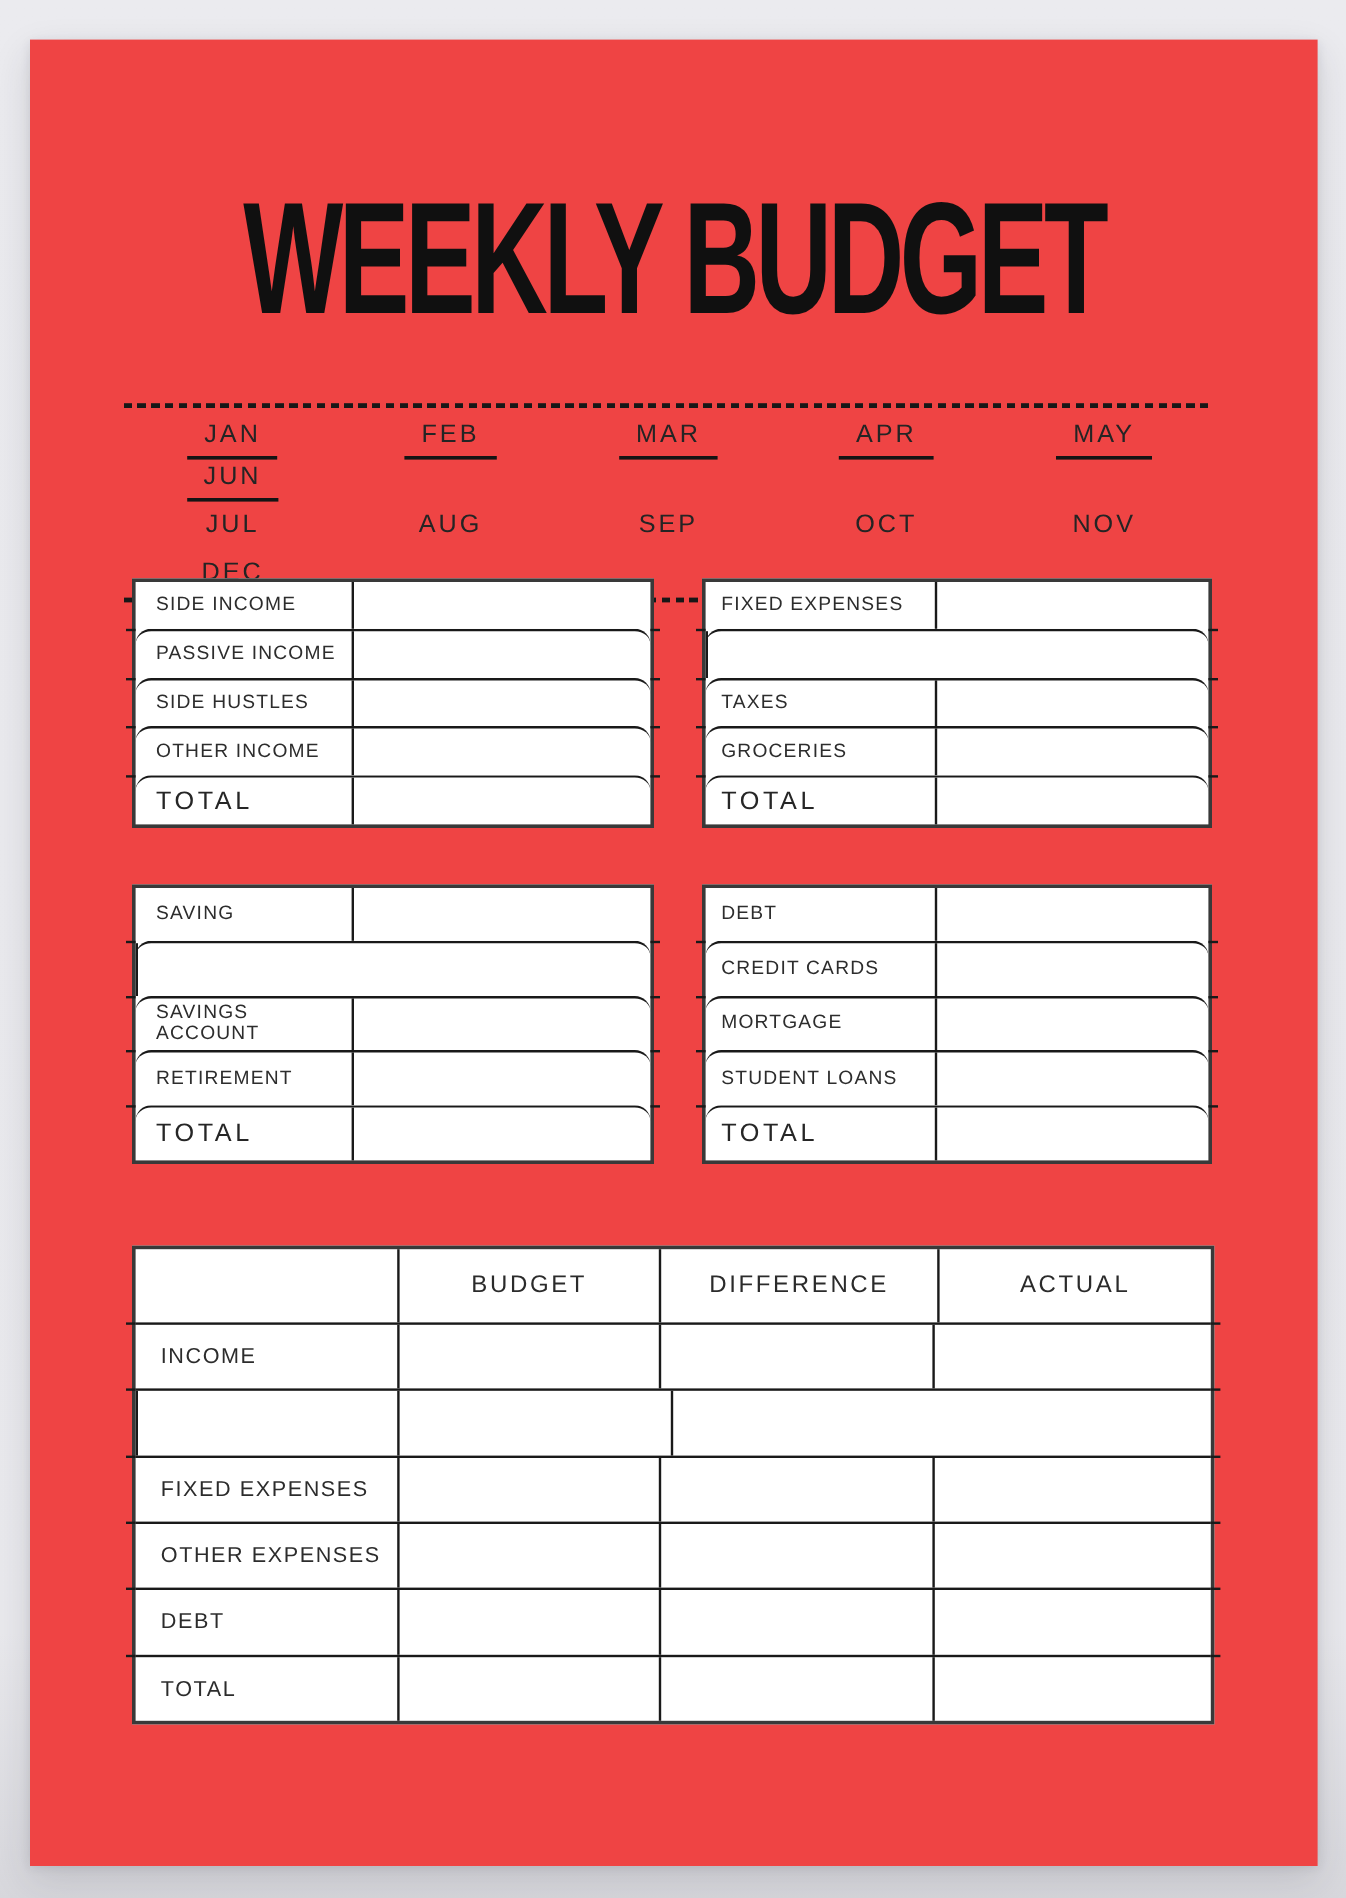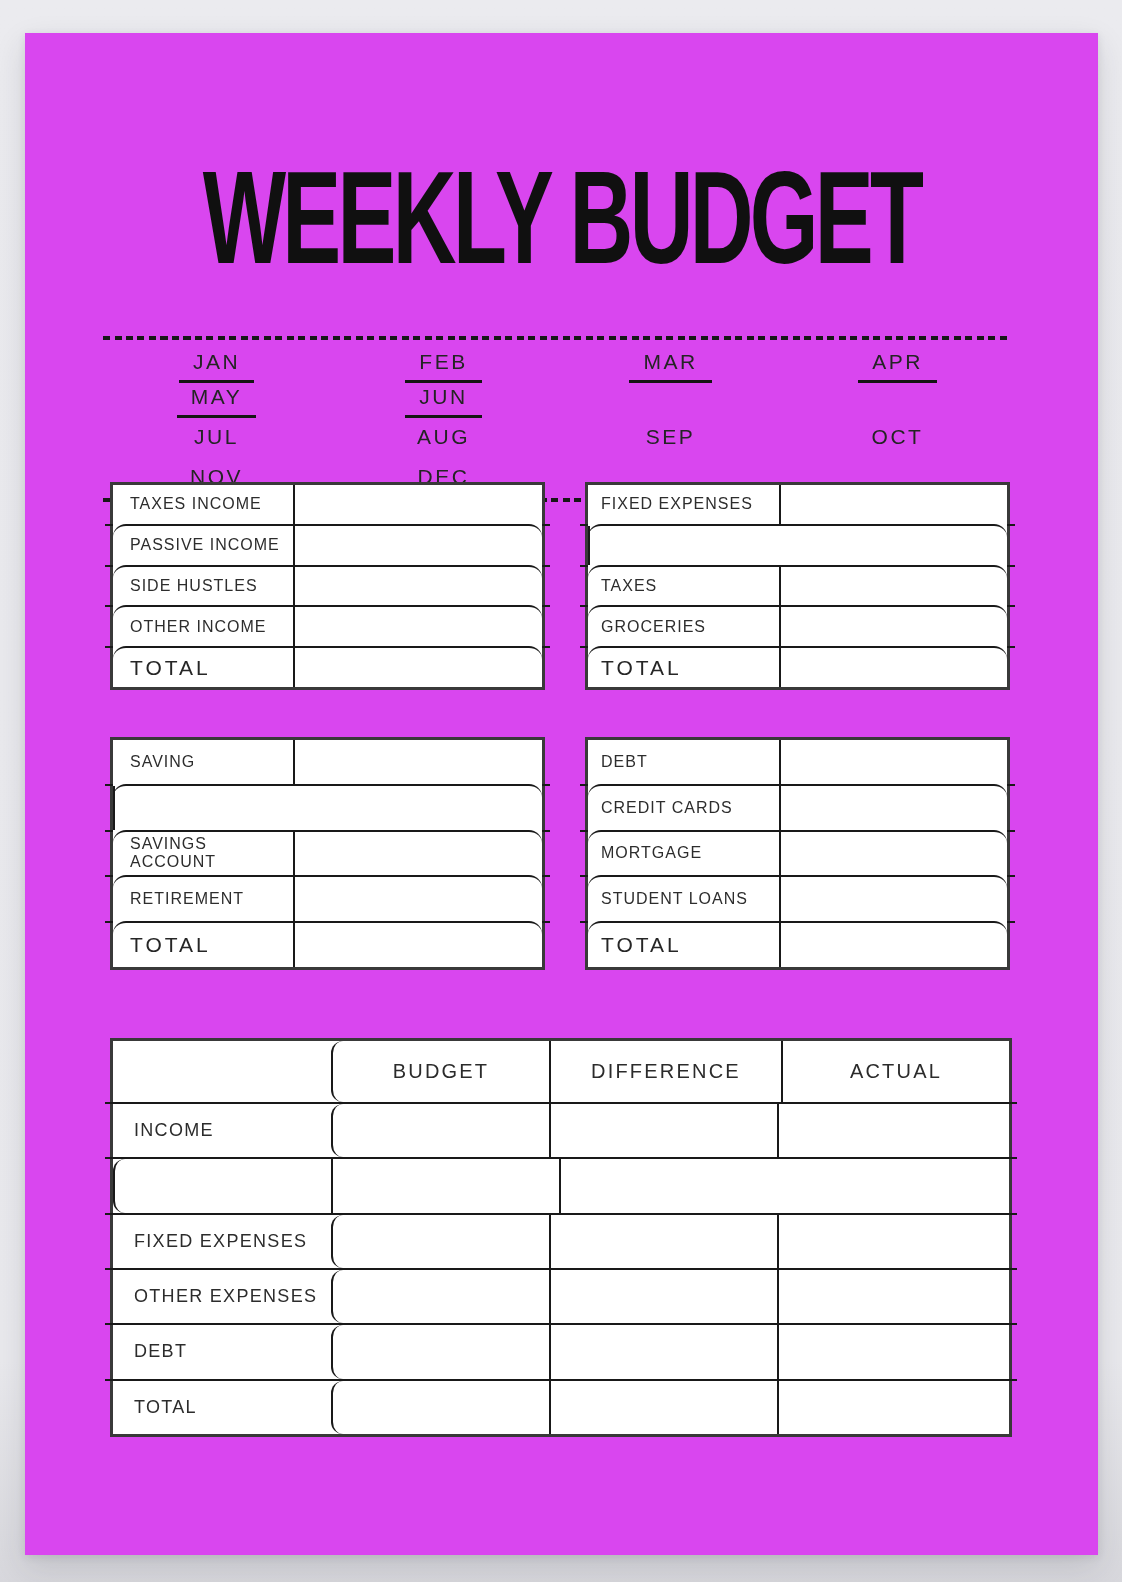--- a/index.html
+++ b/index.html
@@ -5,39 +5,39 @@
   * { margin:0; padding:0; box-sizing:border-box; }
   html,body { width:1122px; height:1582px; }
   body {
     font-family:"Liberation Sans", sans-serif;
     background:linear-gradient(180deg,#ebebef 0%,#e9e9ed 86%,#d7d7dc 100%);
     position:relative;
     overflow:hidden;
   }
   .page {
     position:absolute; left:25px; top:33px; width:1073px; height:1522px;
-    background:#d946ef;
+    background:#ef4444;
     box-shadow:0 2px 8px rgba(40,40,60,.10), 0 12px 30px rgba(40,40,60,.14);
   }
 
   
   .title {
     position:absolute; top:136px; left:0; width:100%; height:96px;
     line-height:96px; text-align:center; white-space:nowrap;
     font-size:96px; font-weight:bold; letter-spacing:-4px; color:#101010;
     transform:scale(.92,1.38);
   }
 
   
   .month-block { position:absolute; left:78px; top:303px; width:908px; }
   .dash {
     height:4px;
     background:repeating-linear-gradient(90deg,#171717 0 7px,transparent 7px 11.5px);
   }
-  .m-row { display:grid; grid-template-columns:repeat(4,1fr); justify-items:center; }
+  .m-row { display:grid; grid-template-columns:repeat(5,1fr); justify-items:center; }
   .m-row.r1 { margin-top:8px; }
   .m-item {
     font-size:21px; letter-spacing:2.5px; color:#242424; line-height:27px;
   }
   .m-row.r1 .m-item { padding:0 14px 5px; border-bottom:3px solid #141414; }
   .m-row.r2 .m-item { padding:5px 0 8px; }
 
   
   .mini {
     position:absolute; border:3px solid #393939; background:#fff;
@@ -74,21 +74,21 @@
   .srow { display:flex; position:relative; }
   .srow.head { height:61px; }
   .srow.data { flex:1; border-top:2px solid #191919; }
   .srow.data::before, .srow.data::after {
     content:""; position:absolute; top:-2px; width:8px; height:2px; background:#191919;
   }
   .srow.data::before { left:-8px; }
   .srow.data::after  { right:-8px; }
   .sc { height:100%; display:flex; align-items:center; }
   .sc.c1 { width:24.35%; padding-left:21px; font-size:18px; letter-spacing:1.3px; color:#2c2c2c; }
-  .sc.c2 { width:24.3%;border-radius:12px; }
+  .sc.c2 { width:24.3%; }
   .sc.c3 { width:25.45%; }
   .sc.c4 { flex:1; }
   .sc.c2,.sc.c3,.sc.c4 { border-left:2px solid #191919; justify-content:center; }
   .srow.head .sc { font-size:20px; letter-spacing:2.2px; color:#2b2b2b; }
 </style>
 </head>
 <body>
 
 <div class="page">
 
@@ -125,21 +125,21 @@
         <div class="m-item">DEC</div>
       </div>
     <div class="dash"></div>
   </div>
 
   <div class="mini t-tl">
     <div class="rows">
       
     
         <div class="mrow">
-          <div class="cell label">TAXES INCOME</div>
+          <div class="cell label">SIDE INCOME</div>
           <div class="cell value"></div>
         </div>
       
         <div class="mrow">
           <div class="cell label">PASSIVE INCOME</div>
           <div class="cell value"></div>
         </div>
       
         <div class="mrow">
           <div class="cell label">SIDE HUSTLES</div>

